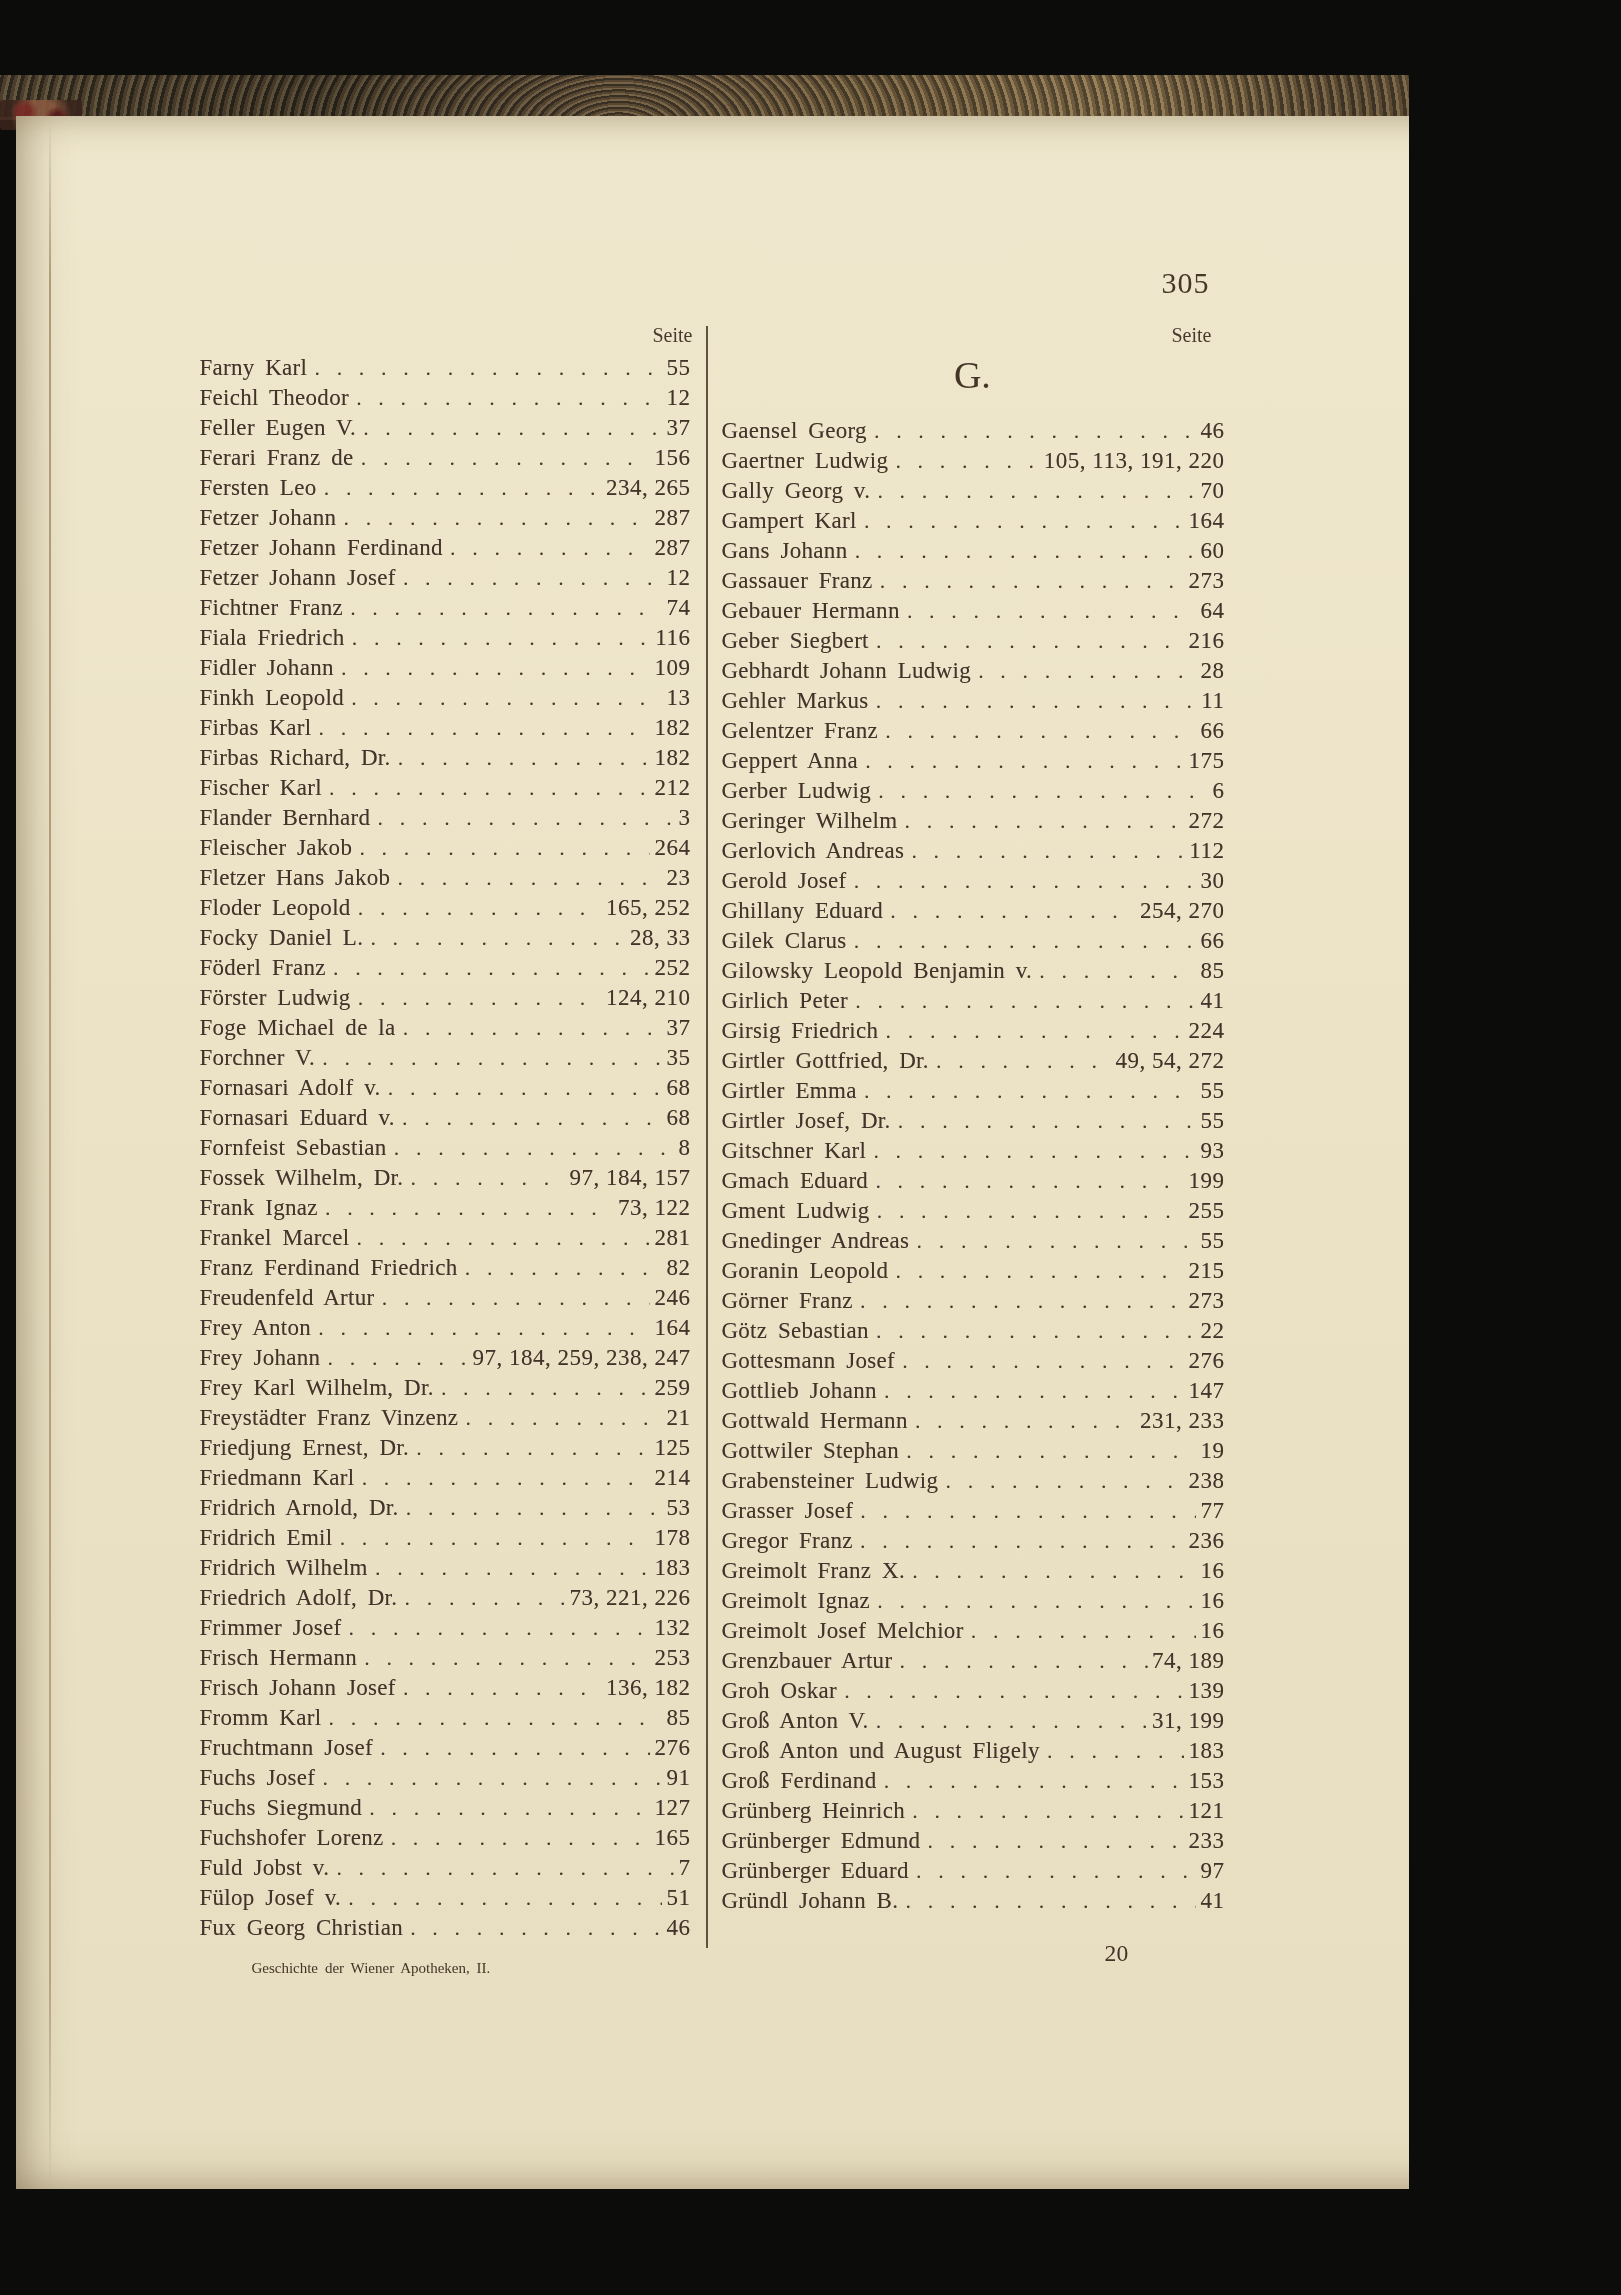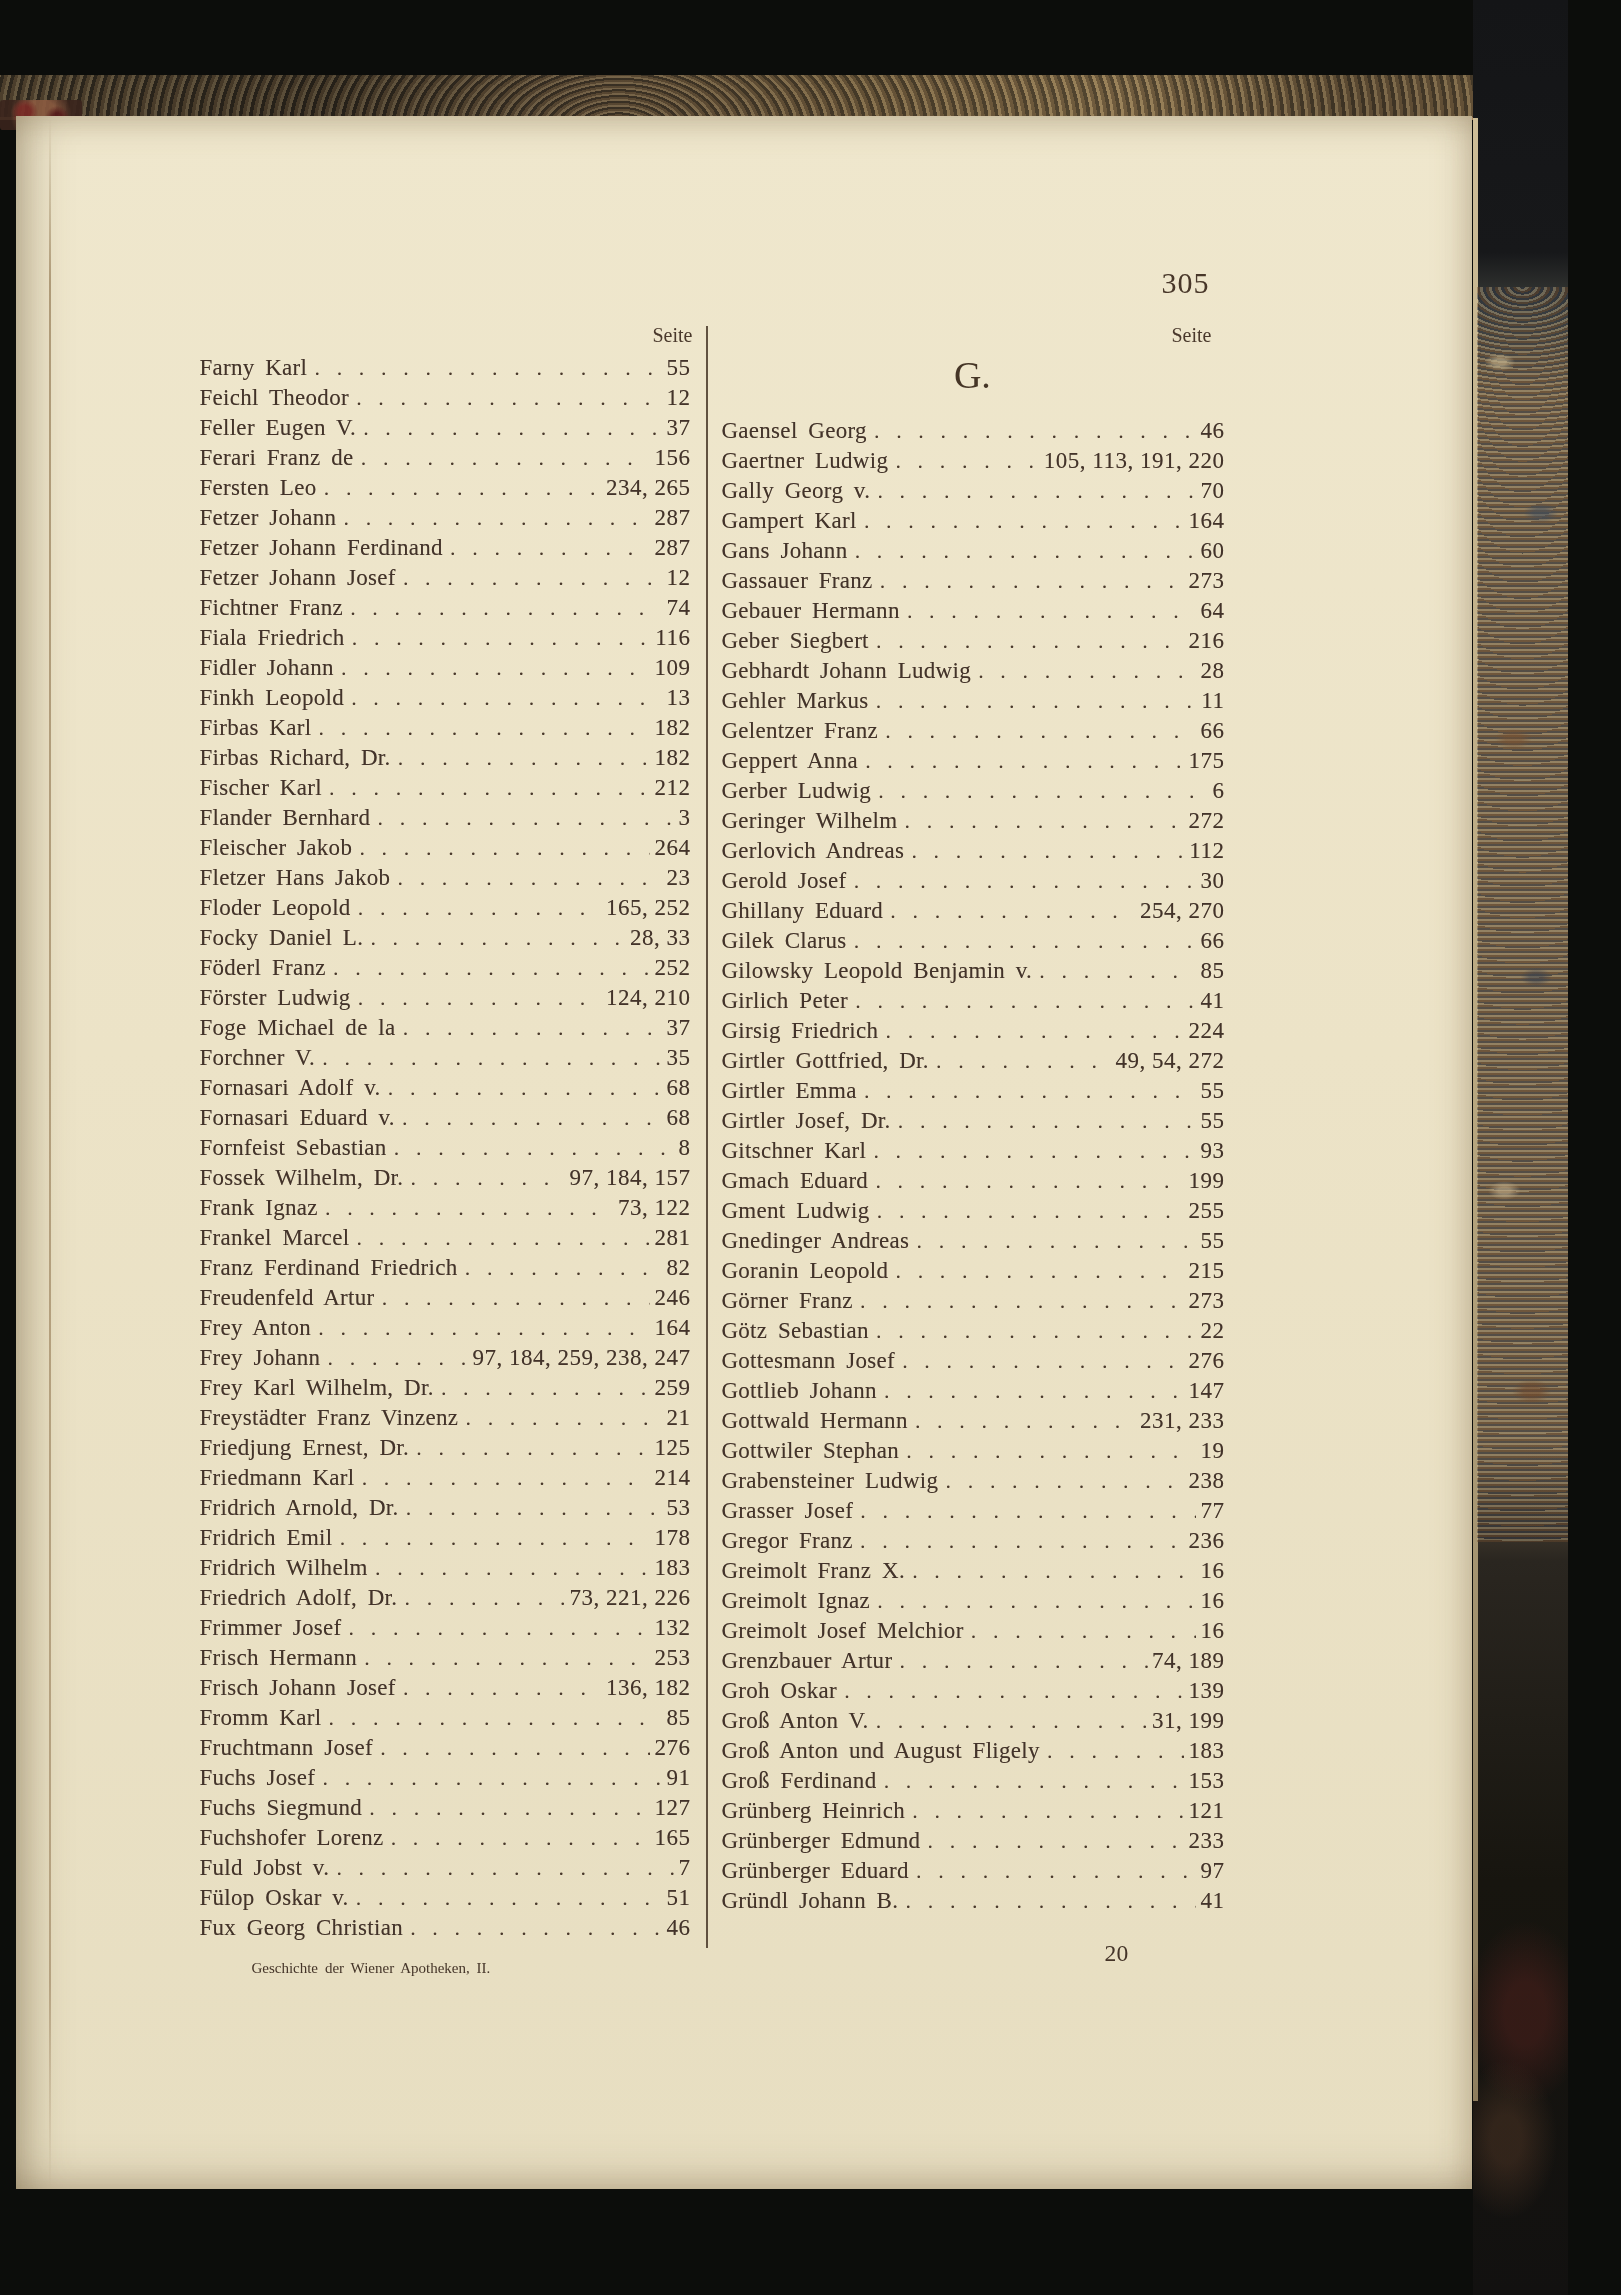--- a/index.html
+++ b/index.html
@@ -1,16 +1,16 @@
 <!DOCTYPE html>
 <html style="font-size:8.2px"><head>
 <meta charset="utf-8">
 <style>
   html,body{margin:0;padding:0;background:#0c0d0b;}
-  .stage{position:relative;width:1621px;height:2295px;background:#0c0d0b;overflow:hidden;
+  .stage{position:relative;width:1409px;height:2295px;background:#0c0d0b;overflow:hidden;
          font-family:"Liberation Serif","DejaVu Serif",serif;color:#43332a;}
 
   
   .top-edge{position:absolute;left:0;top:146;top:75px;width:1473px;height:42px;
     background:
       repeating-radial-gradient(ellipse 46px 26px at 42% 135%, rgba(35,30,22,.55) 0 3.6px, rgba(180,155,110,.35) 3.6px 6.7px, rgba(90,72,48,.55) 6.7px 10.2px),
       linear-gradient(90deg,#3a3226 0%,#26211a 22%,#504232 40%,#6d5a3c 58%,#8d7650 76%,#5a4a34 92%,#6d5a3e 100%);
     border-bottom:3.6px solid #a5825a;}
   .red-fragment{position:absolute;left:0;top:100px;width:82px;height:30px;border-radius:3.1px;
     background:radial-gradient(circle at 30% 40%, #7c2b26 0 6.1px, transparent 13.3px),
@@ -340,21 +340,21 @@
           <span class="name">Fuchshofer Lorenz</span>
           <span class="dots"></span>
           <span class="pg">165</span>
         </div>
         <div class="row">
           <span class="name">Fuld Jobst v.</span>
           <span class="dots"></span>
           <span class="pg">7</span>
         </div>
         <div class="row">
-          <span class="name">Fülop Oskar v.</span>
+          <span class="name">Fülop Josef v.</span>
           <span class="dots"></span>
           <span class="pg">51</span>
         </div>
         <div class="row">
           <span class="name">Fux Georg Christian</span>
           <span class="dots"></span>
           <span class="pg">46</span>
         </div>
       </div>
     <div class="col right" id="right-col">

